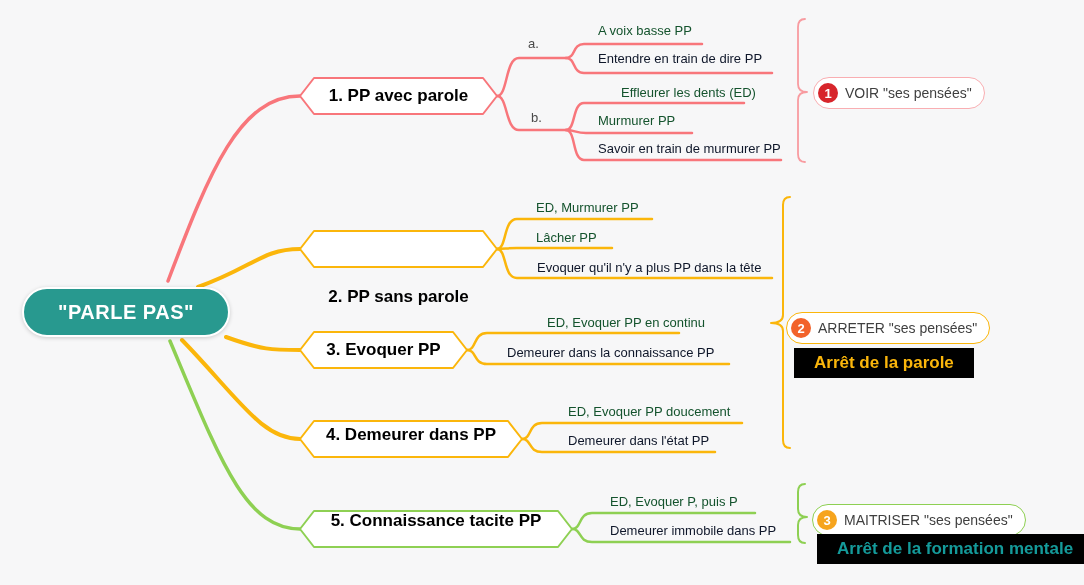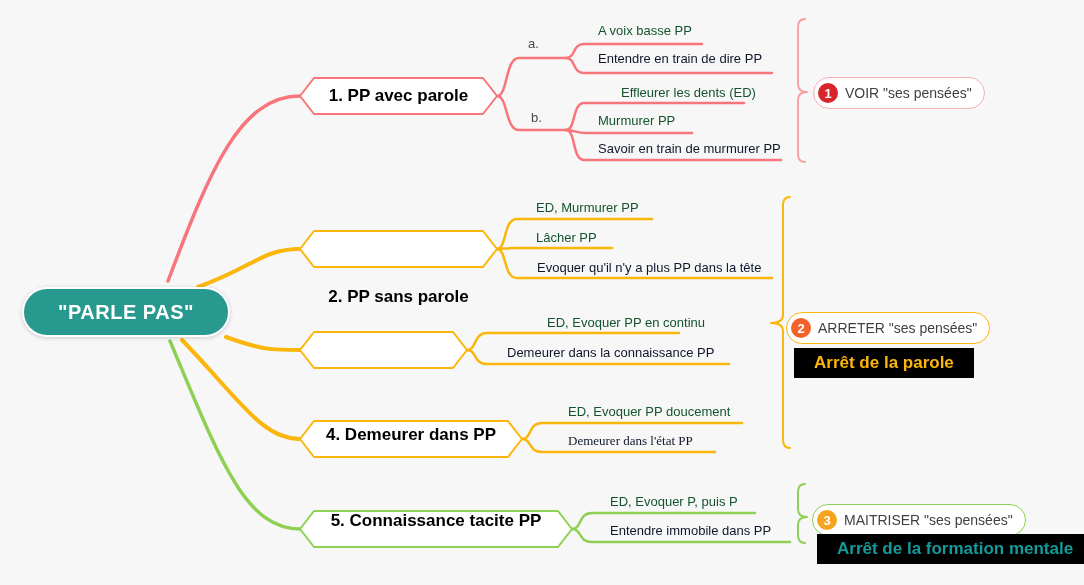--- a/index.html
+++ b/index.html
@@ -87,44 +87,45 @@
       <path d="M805,484 Q798,484 798,492 L798,509 Q798,517 807,517 M807,517 Q798,517 798,525 L798,535 Q798,543 805,543" stroke-width="2"></path>
     </g>
   </svg>
 
   <div class="root-node">
     <span>"PARLE PAS"</span>
   </div>
 
   <div class="node-label" style="left:300px;top:78px;width:197px;height:36px;">1. PP avec parole</div>
   <div class="node-label" style="left:300px;top:231px;width:197px;height:36px;margin-top:48px;">2. PP sans parole</div>
+  <div class="node-label" style="left:300px;top:332px;width:167px;height:36px;">3. Evoquer PP</div>
   <div class="node-label" style="left:300px;top:421px;width:222px;height:28px;">4. Demeurer dans PP</div>
   <div class="node-label" style="left:300px;top:511px;width:272px;height:20px;">5. Connaissance tacite PP</div>
 
   <div class="group-label" style="left:528px;top:36px;">a.</div>
   <div class="group-label" style="left:531px;top:110px;">b.</div>
 
   <div class="item" style="left:598px;top:24px;">A voix basse PP</div>
   <div class="item em" style="left:598px;top:52px;">Entendre en train de dire PP</div>
   <div class="item" style="left:598px;top:86px;margin-left:23px;">Effleurer les dents (ED)</div>
   <div class="item" style="left:598px;top:114px;">Murmurer PP</div>
   <div class="item em" style="left:598px;top:142px;">Savoir en train de murmurer PP</div>
 
   <div class="item" style="left:536px;top:201px;">ED, Murmurer PP</div>
   <div class="item" style="left:536px;top:231px;">Lâcher PP</div>
   <div class="item em" style="left:537px;top:261px;">Evoquer qu'il n'y a plus PP dans la tête</div>
 
   <div class="item" style="left:507px;top:316px;margin-left:40px;">ED, Evoquer PP en continu</div>
   <div class="item em" style="left:507px;top:346px;">Demeurer dans la connaissance PP</div>
 
   <div class="item" style="left:568px;top:405px;">ED, Evoquer PP doucement</div>
-  <div class="item em" style="left:568px;top:434px;font-family:Liberation Serif, serif;">Demeurer dans l'état PP</div>
+  <div class="item em" style="left:568px;top:434px;">Demeurer dans l'état PP</div>
 
   <div class="item" style="left:610px;top:495px;">ED, Evoquer P, puis P</div>
-  <div class="item em" style="left:610px;top:524px;">Entendre immobile dans PP</div>
+  <div class="item em" style="left:610px;top:524px;">Demeurer immobile dans PP</div>
 
   <div class="badge b1" style="left:813px;top:77px;">
     <span class="num">1</span>
     <span>VOIR "ses pensées"</span>
   </div>
 
   <div class="badge b2" style="left:786px;top:312px;">
     <span class="num">2</span>
     <span>ARRETER "ses pensées"</span>
   </div>

